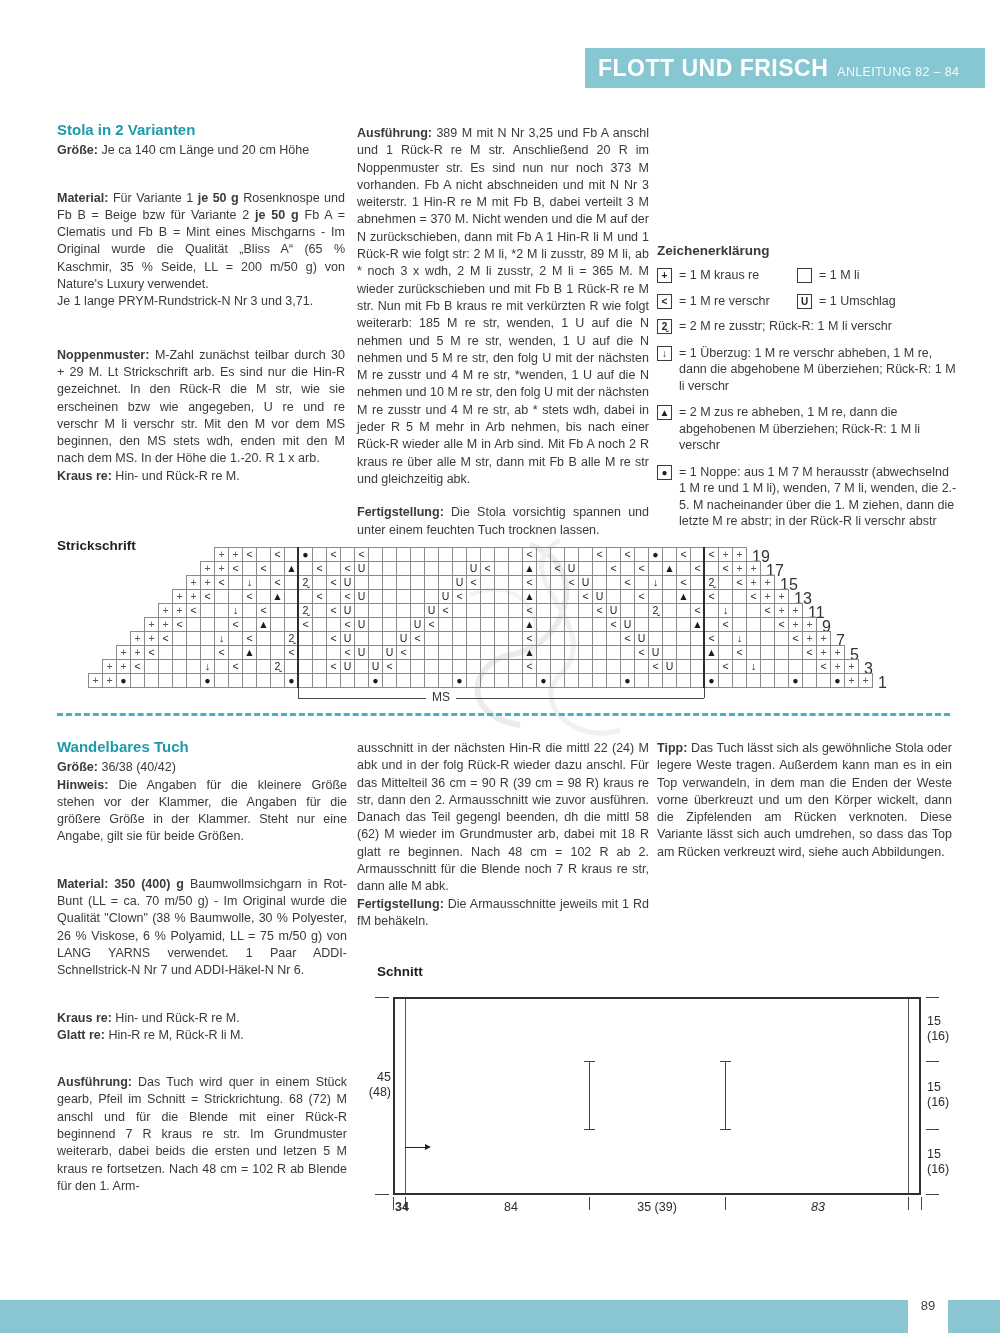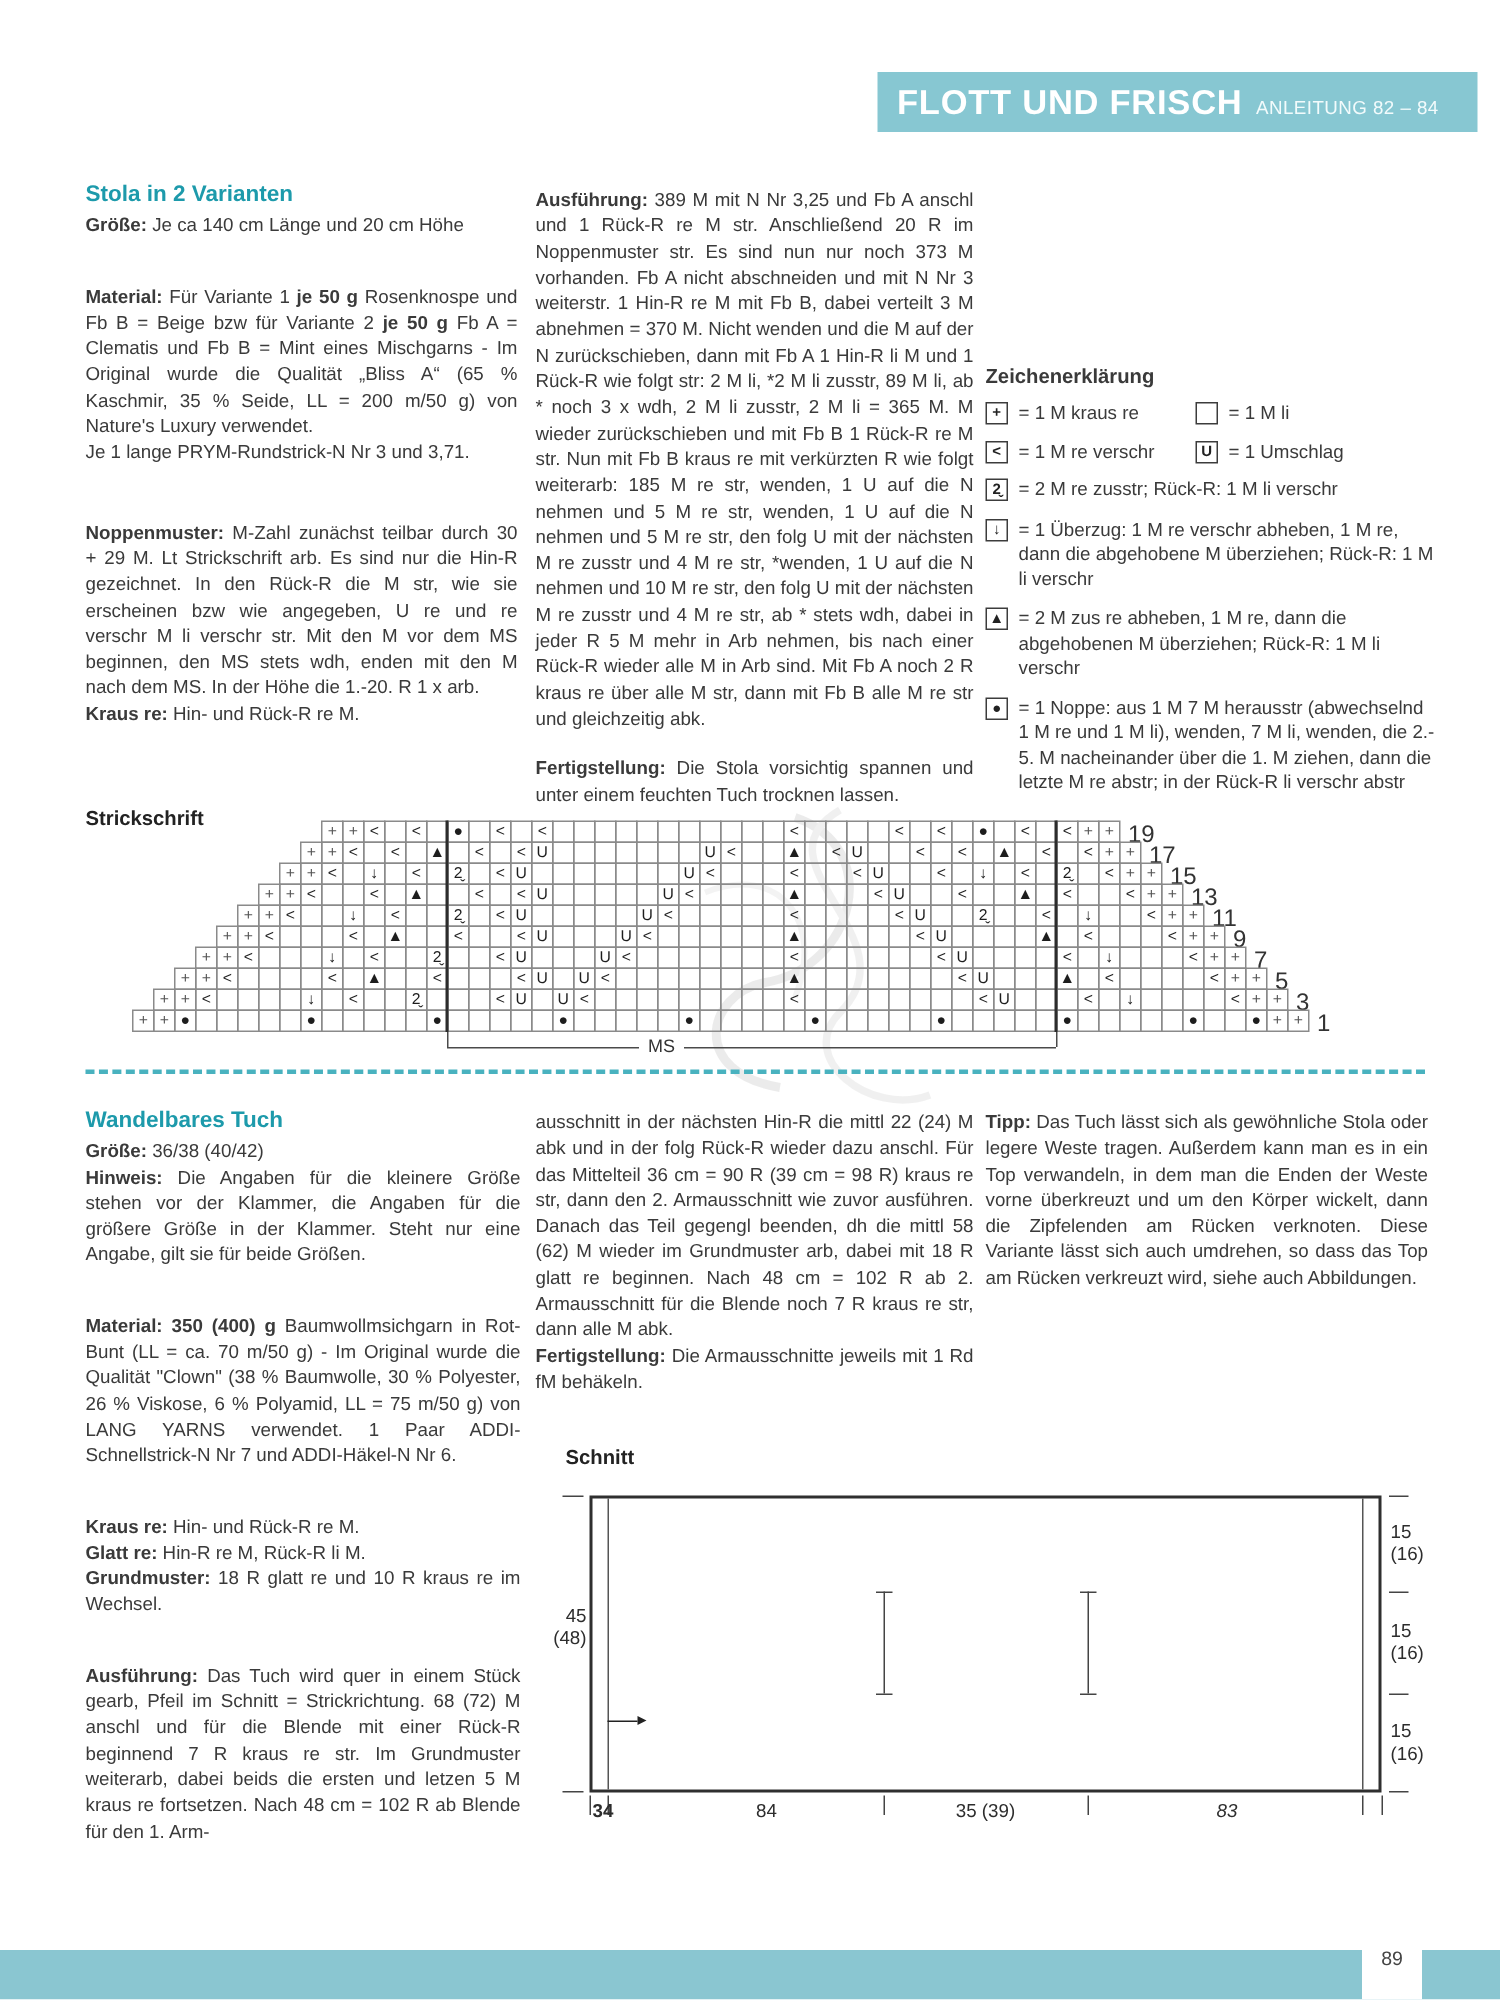--- a/index.html
+++ b/index.html
@@ -621,21 +621,20 @@
 
 <div class="abs col" style="left:57px;top:738px;width:290px;">
     <div class="colhead">Wandelbares Tuch</div>
     <p><span class="b">Größe: </span><span>36/38 (40/42)</span></p>
     <p><span class="b">Hinweis: </span><span>Die Angaben für die kleinere Größe stehen vor der Klammer, die Angaben für die größere Größe in der Klammer. Steht nur eine Angabe, gilt sie für beide Größen.</span></p>
     <div style="height: 30px;"></div>
     <p><span class="b">Material: 350 (400) g </span><span>Baumwollmsichgarn in Rot-Bunt (LL = ca. 70 m/50 g) - Im Original wurde die Qualität "Clown" (38 % Baumwolle, 30 % Polyester, 26 % Viskose, 6 % Polyamid, LL = 75 m/50 g) von LANG YARNS verwendet. 1 Paar ADDI-Schnellstrick-N Nr 7 und ADDI-Häkel-N Nr 6.</span></p>
     <div style="height: 30px;"></div>
     <p><span class="b">Kraus re: </span><span>Hin- und Rück-R re M.</span></p>
     <p><span class="b">Glatt re: </span><span>Hin-R re M, Rück-R li M.</span></p>
-    <p><span class="b">Grundmuster: </span><span>18 R glatt re und 10 R kraus re im Wechsel.</span></p>
     <div style="height: 30px;"></div>
     <p><span class="b">Ausführung: </span><span>Das Tuch wird quer in einem Stück gearb, Pfeil im Schnitt = Strickrichtung. 68 (72) M anschl und für die Blende mit einer Rück-R beginnend 7 R kraus re str. Im Grundmuster weiterarb, dabei beids die ersten und letzen 5 M kraus re fortsetzen. Nach 48 cm = 102 R ab Blende für den 1. Arm-</span></p>
   </div>
 <div class="abs col" style="left:357px;top:740px;width:292px;">
     <p><span>ausschnitt in der nächsten Hin-R die mittl 22 (24) M abk und in der folg Rück-R wieder dazu anschl. Für das Mittelteil 36 cm = 90 R (39 cm = 98 R) kraus re str, dann den 2. Armausschnitt wie zuvor ausführen. Danach das Teil gegengl beenden, dh die mittl 58 (62) M wieder im Grundmuster arb, dabei mit 18 R glatt re beginnen. Nach 48 cm = 102 R ab 2. Armausschnitt für die Blende noch 7 R kraus re str, dann alle M abk.</span></p>
     <p><span class="b">Fertigstellung: </span><span>Die Armausschnitte jeweils mit 1 Rd fM behäkeln.</span></p>
   </div>
 <div class="abs col" style="left:657px;top:740px;width:295px;">
     <p><span class="b">Tipp: </span><span>Das Tuch lässt sich als gewöhnliche Stola oder legere Weste tragen. Außerdem kann man es in ein Top verwandeln, in dem man die Enden der Weste vorne überkreuzt und um den Körper wickelt, dann die Zipfelenden am Rücken verknoten. Diese Variante lässt sich auch umdrehen, so dass das Top am Rücken verkreuzt wird, siehe auch Abbildungen.</span></p>
   </div>

